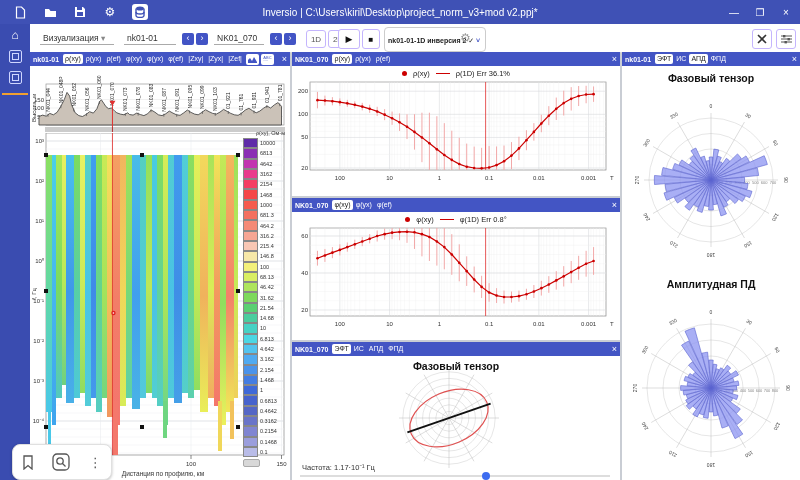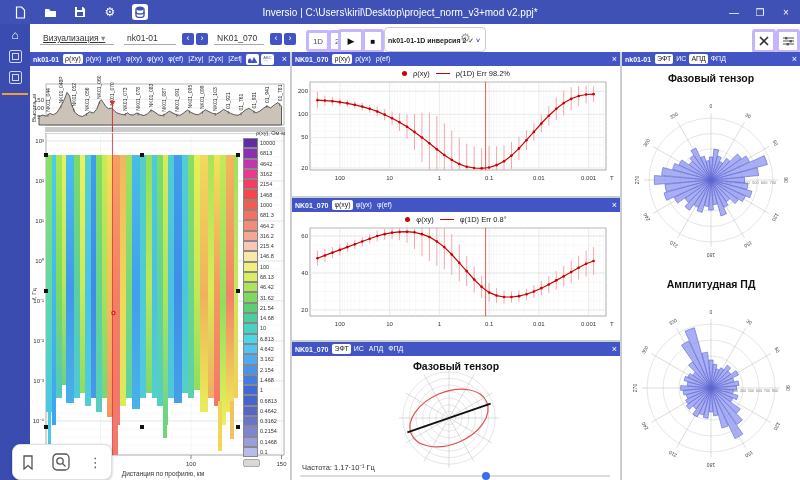--- a/index.html
+++ b/index.html
@@ -13,21 +13,21 @@
   .tb-icon{width:16px;height:16px;display:flex;align-items:center;justify-content:center;cursor:pointer;}
   .tb-icon.active{background:#fff;border-radius:3px;}
   .tb-title{position:absolute;left:0;right:0;text-align:center;font-size:10px;pointer-events:none;}
   .win-ctl{position:absolute;right:8px;top:0;height:24px;display:flex;gap:14px;align-items:center;font-size:10px;}
   .win-ctl span{cursor:pointer;width:12px;text-align:center;}
   
   .toolbar{left:30px;top:24px;width:770px;height:28px;background:#fff;border-bottom:1px solid #d5d5d5;}
   .tb-field{position:absolute;top:7px;font-size:8.5px;color:#333;border-bottom:1px solid #aaa;padding:2px 3px 1px 3px;}
   .navbtn{position:absolute;top:9px;width:12px;height:12px;background:#4254c5;color:#fff;border-radius:2px;
           font-size:9px;line-height:11px;text-align:center;cursor:pointer;}
-  .sqbtn{position:absolute;top:6px;height:16px;border:3px solid #c4b5fd;border-radius:3px;background:#fff;
+  .sqbtn{position:absolute;top:6px;height:16px;border:1px solid #c4b5fd;border-radius:3px;background:#fff;
          font-size:8px;color:#555;display:flex;align-items:center;justify-content:center;cursor:pointer;}
   .runwidget{position:absolute;left:354px;top:3px;width:94px;height:21px;border:1px solid #ccc;border-radius:4px;
              background:#fff;padding:1px 3px;cursor:pointer;}
   .runwidget .l1{font-size:7px;font-weight:bold;color:#222;white-space:nowrap;}
   .runwidget .l2{font-size:6.5px;color:#999;}
   
   .sidebar{left:0;top:24px;width:30px;height:456px;background:#3a4cb0;}
   .sb-home{color:#fff;font-size:12px;text-align:center;margin-top:4px;cursor:pointer;}
   .sb-sq{width:11px;height:11px;border:1px solid #cfd6ff;border-radius:2px;margin:8px auto 0 auto;cursor:pointer;}
   .sb-sq i{display:block;width:5px;height:5px;border:1px solid #cfd6ff;margin:2px;}
@@ -90,21 +90,21 @@
   </div>
   <div class="tb-title">Inversio | C:\Users\kiril\Desktop\project_norm_v3+mod v2.ppj*</div>
   <div class="win-ctl">
     <span>—</span>
     <span>❐</span>
     <span>×</span>
   </div>
 </div>
 
 <div class="abs toolbar">
-  <span class="tb-field" style="left:10px;width:68px;text-decoration:underline;"><span>Визуализация</span> <span style="color:#888;">▾</span></span>
+  <span class="tb-field" style="left:10px;width:68px;"><span>Визуализация</span> <span style="color:#888;">▾</span></span>
   <span class="tb-field" style="left:94px;width:46px;">nk01-01</span>
   <span class="navbtn" style="left:152px;">‹</span>
   <span class="navbtn" style="left:166px;">›</span>
   <span class="tb-field" style="left:184px;width:44px;">NK01_070</span>
   <span class="navbtn" style="left:240px;">‹</span>
   <span class="navbtn" style="left:254px;">›</span>
   <span class="sqbtn" style="left:276px;width:18px;">1D</span>
   <span class="sqbtn" style="left:298px;width:18px;">2D</span>
 
   <span class="sqbtn" style="left:306px;width:20px;left:308px;top:5px;height:18px;font-size:9px;color:#111;">▶</span>
@@ -762,21 +762,21 @@
         <span class="tab active">ρ(xy)</span>
         <span class="tab">ρ(yx)</span>
         <span class="tab">ρ(ef)</span>
       </span>
     <span class="pclose">×</span>
   </div>
   <div class="legend">
     <span class="dot"></span>
       <span>ρ(xy)</span>
     <span class="lline"></span>
-      <span>ρ(1D) Err 98.2%</span>
+      <span>ρ(1D) Err 36.1%</span>
   </div>
   <svg id="rho-svg" width="328" height="116" style="display:block;">
       <rect x="18" y="2" width="296" height="88" fill="#fff" stroke="#888" stroke-width="0.7"></rect>
       <line x1="47.85000000000001" y1="2" x2="47.85000000000001" y2="90" stroke="#d8dadd" stroke-width="0.6"></line>
       <line x1="32.875249999999994" y1="2" x2="32.875249999999994" y2="90" stroke="#efefef" stroke-width="0.4"></line>
       <line x1="24.11925000000001" y1="2" x2="24.11925000000001" y2="90" stroke="#efefef" stroke-width="0.4"></line>
       <line x1="97.60000000000001" y1="2" x2="97.60000000000001" y2="90" stroke="#d8dadd" stroke-width="0.6"></line>
       <line x1="82.62525000000001" y1="2" x2="82.62525000000001" y2="90" stroke="#efefef" stroke-width="0.4"></line>
       <line x1="73.86925000000001" y1="2" x2="73.86925000000001" y2="90" stroke="#efefef" stroke-width="0.4"></line>
       <line x1="67.65050000000001" y1="2" x2="67.65050000000001" y2="90" stroke="#efefef" stroke-width="0.4"></line>

